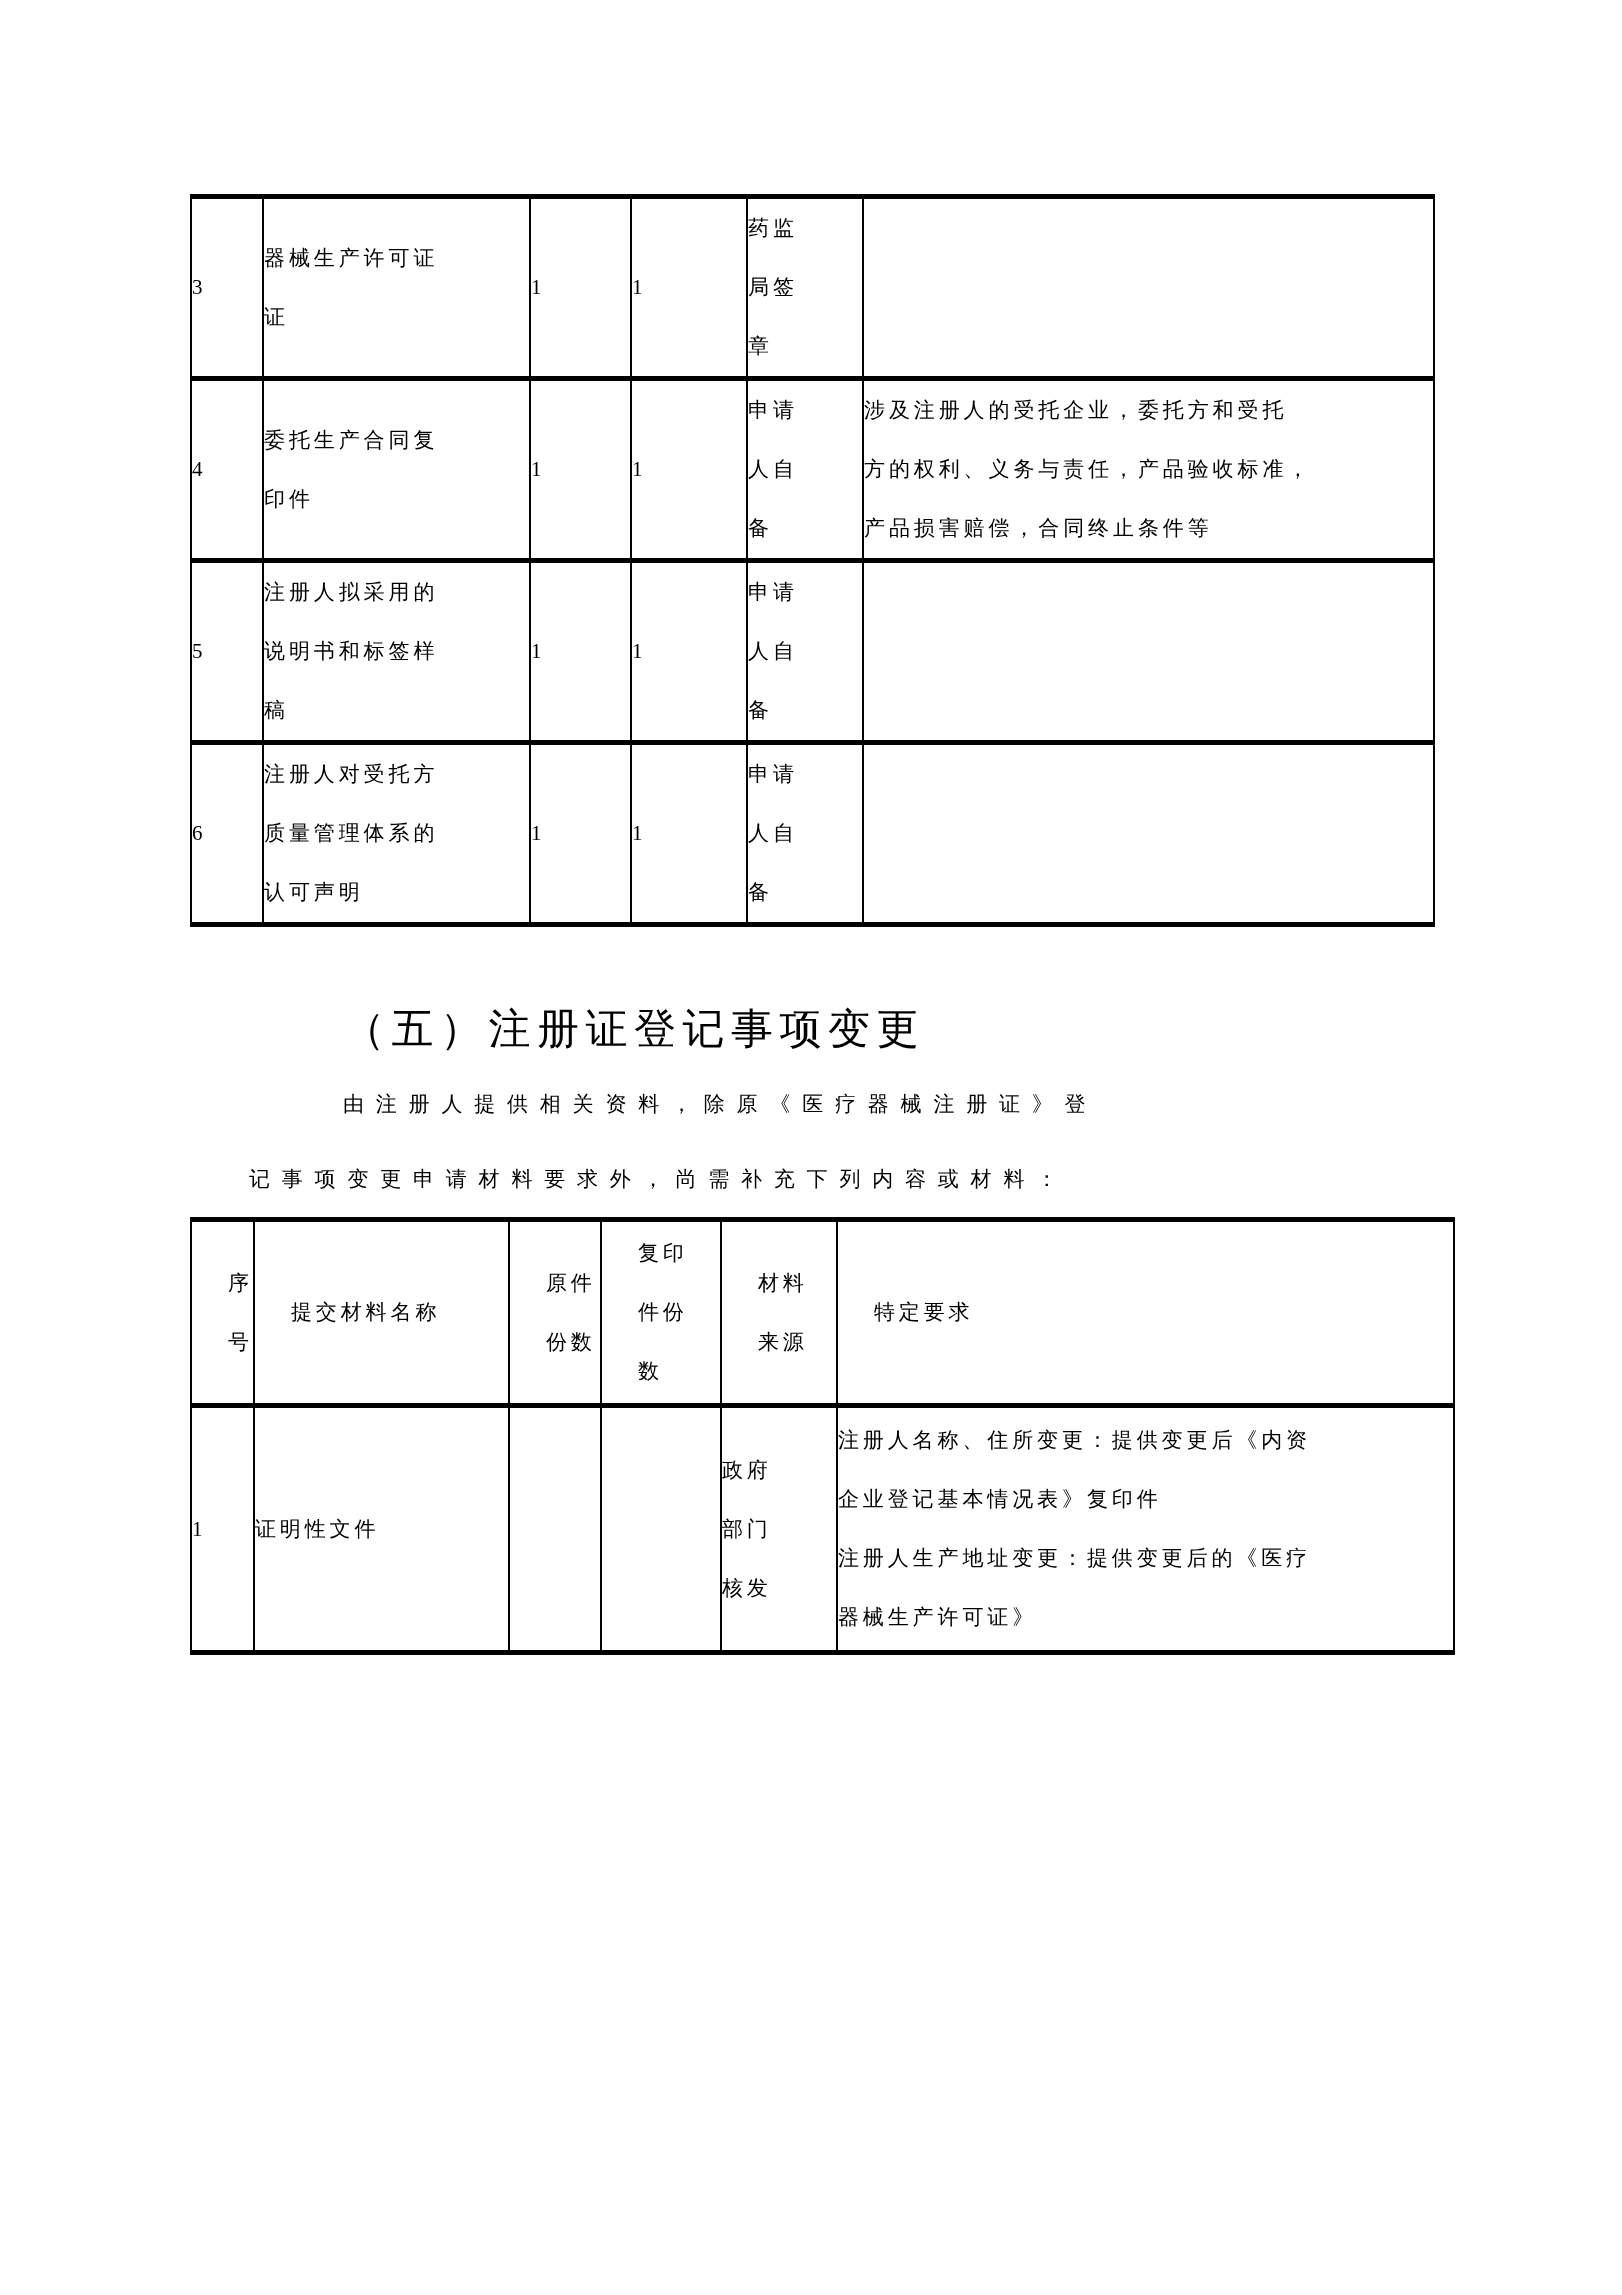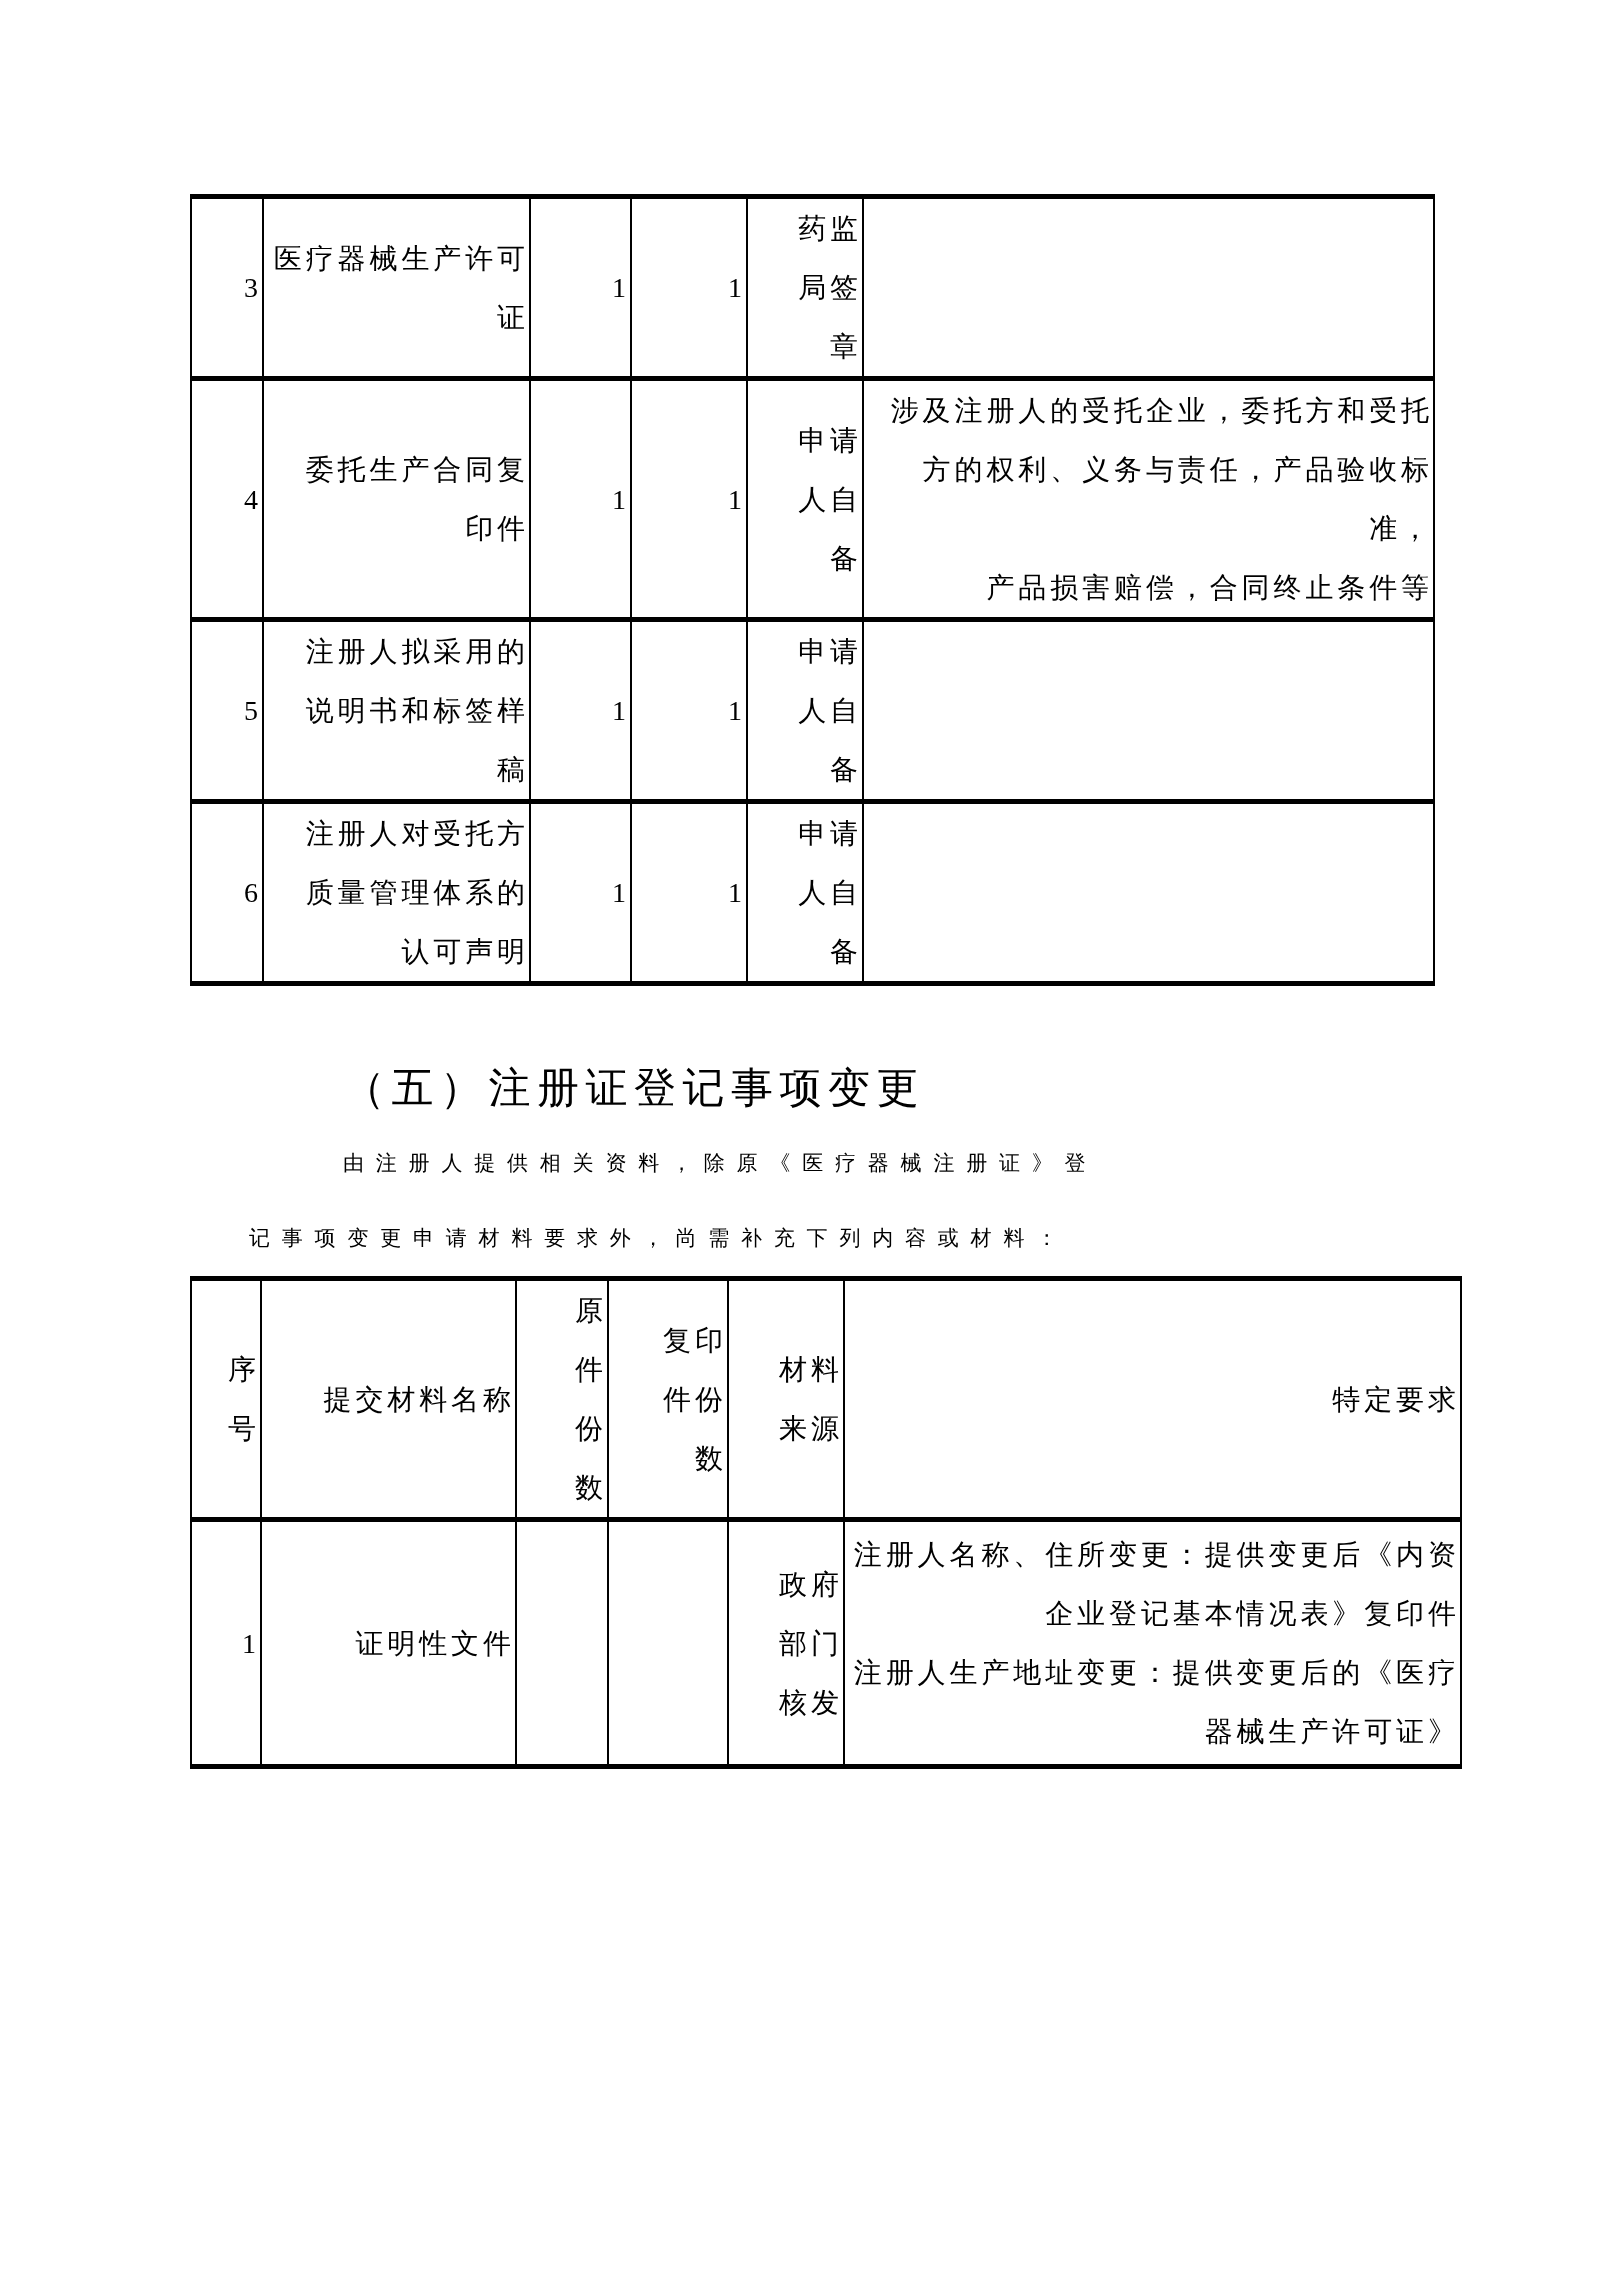--- a/index.html
+++ b/index.html
@@ -21,22 +21,22 @@
   table.t {
     border-collapse: collapse;
     table-layout: fixed;
     margin-left: 190px;
   }
   table.t td, table.t th {
     border: 2.6px solid #000;
     border-top-width: 5.9px;
     border-bottom-width: 5.9px;
     vertical-align: middle;
-    text-align: right;
-    font-size: 28px;
+    text-align: left;
+    font-size: 21px;
     font-weight: normal;
     line-height: 59px;
     letter-spacing: 3.9px;
     white-space: pre-line;
     padding: 0;
     overflow: hidden;
   }
   table.t1 { margin-top: 194px; }
   table.t1 td { height: 177px; }
   table.t2 { margin-top: 0px; }
@@ -81,21 +81,21 @@
       <col style="width:72px">
       <col style="width:267px">
       <col style="width:101px">
       <col style="width:116px">
       <col style="width:116px">
       <col style="width:571px">
     </colgroup>
     <tbody>
       <tr>
         <td class="c-no">3</td>
-        <td class="c-name">医疗器械生产许可
+        <td class="c-name">器械生产许可证
 证</td>
         <td class="c-orig">1</td>
         <td class="c-copy">1</td>
         <td class="c-src">药监
 局签
 章</td>
         <td class="c-req"></td>
       </tr>
       <tr>
         <td class="c-no">4</td>

